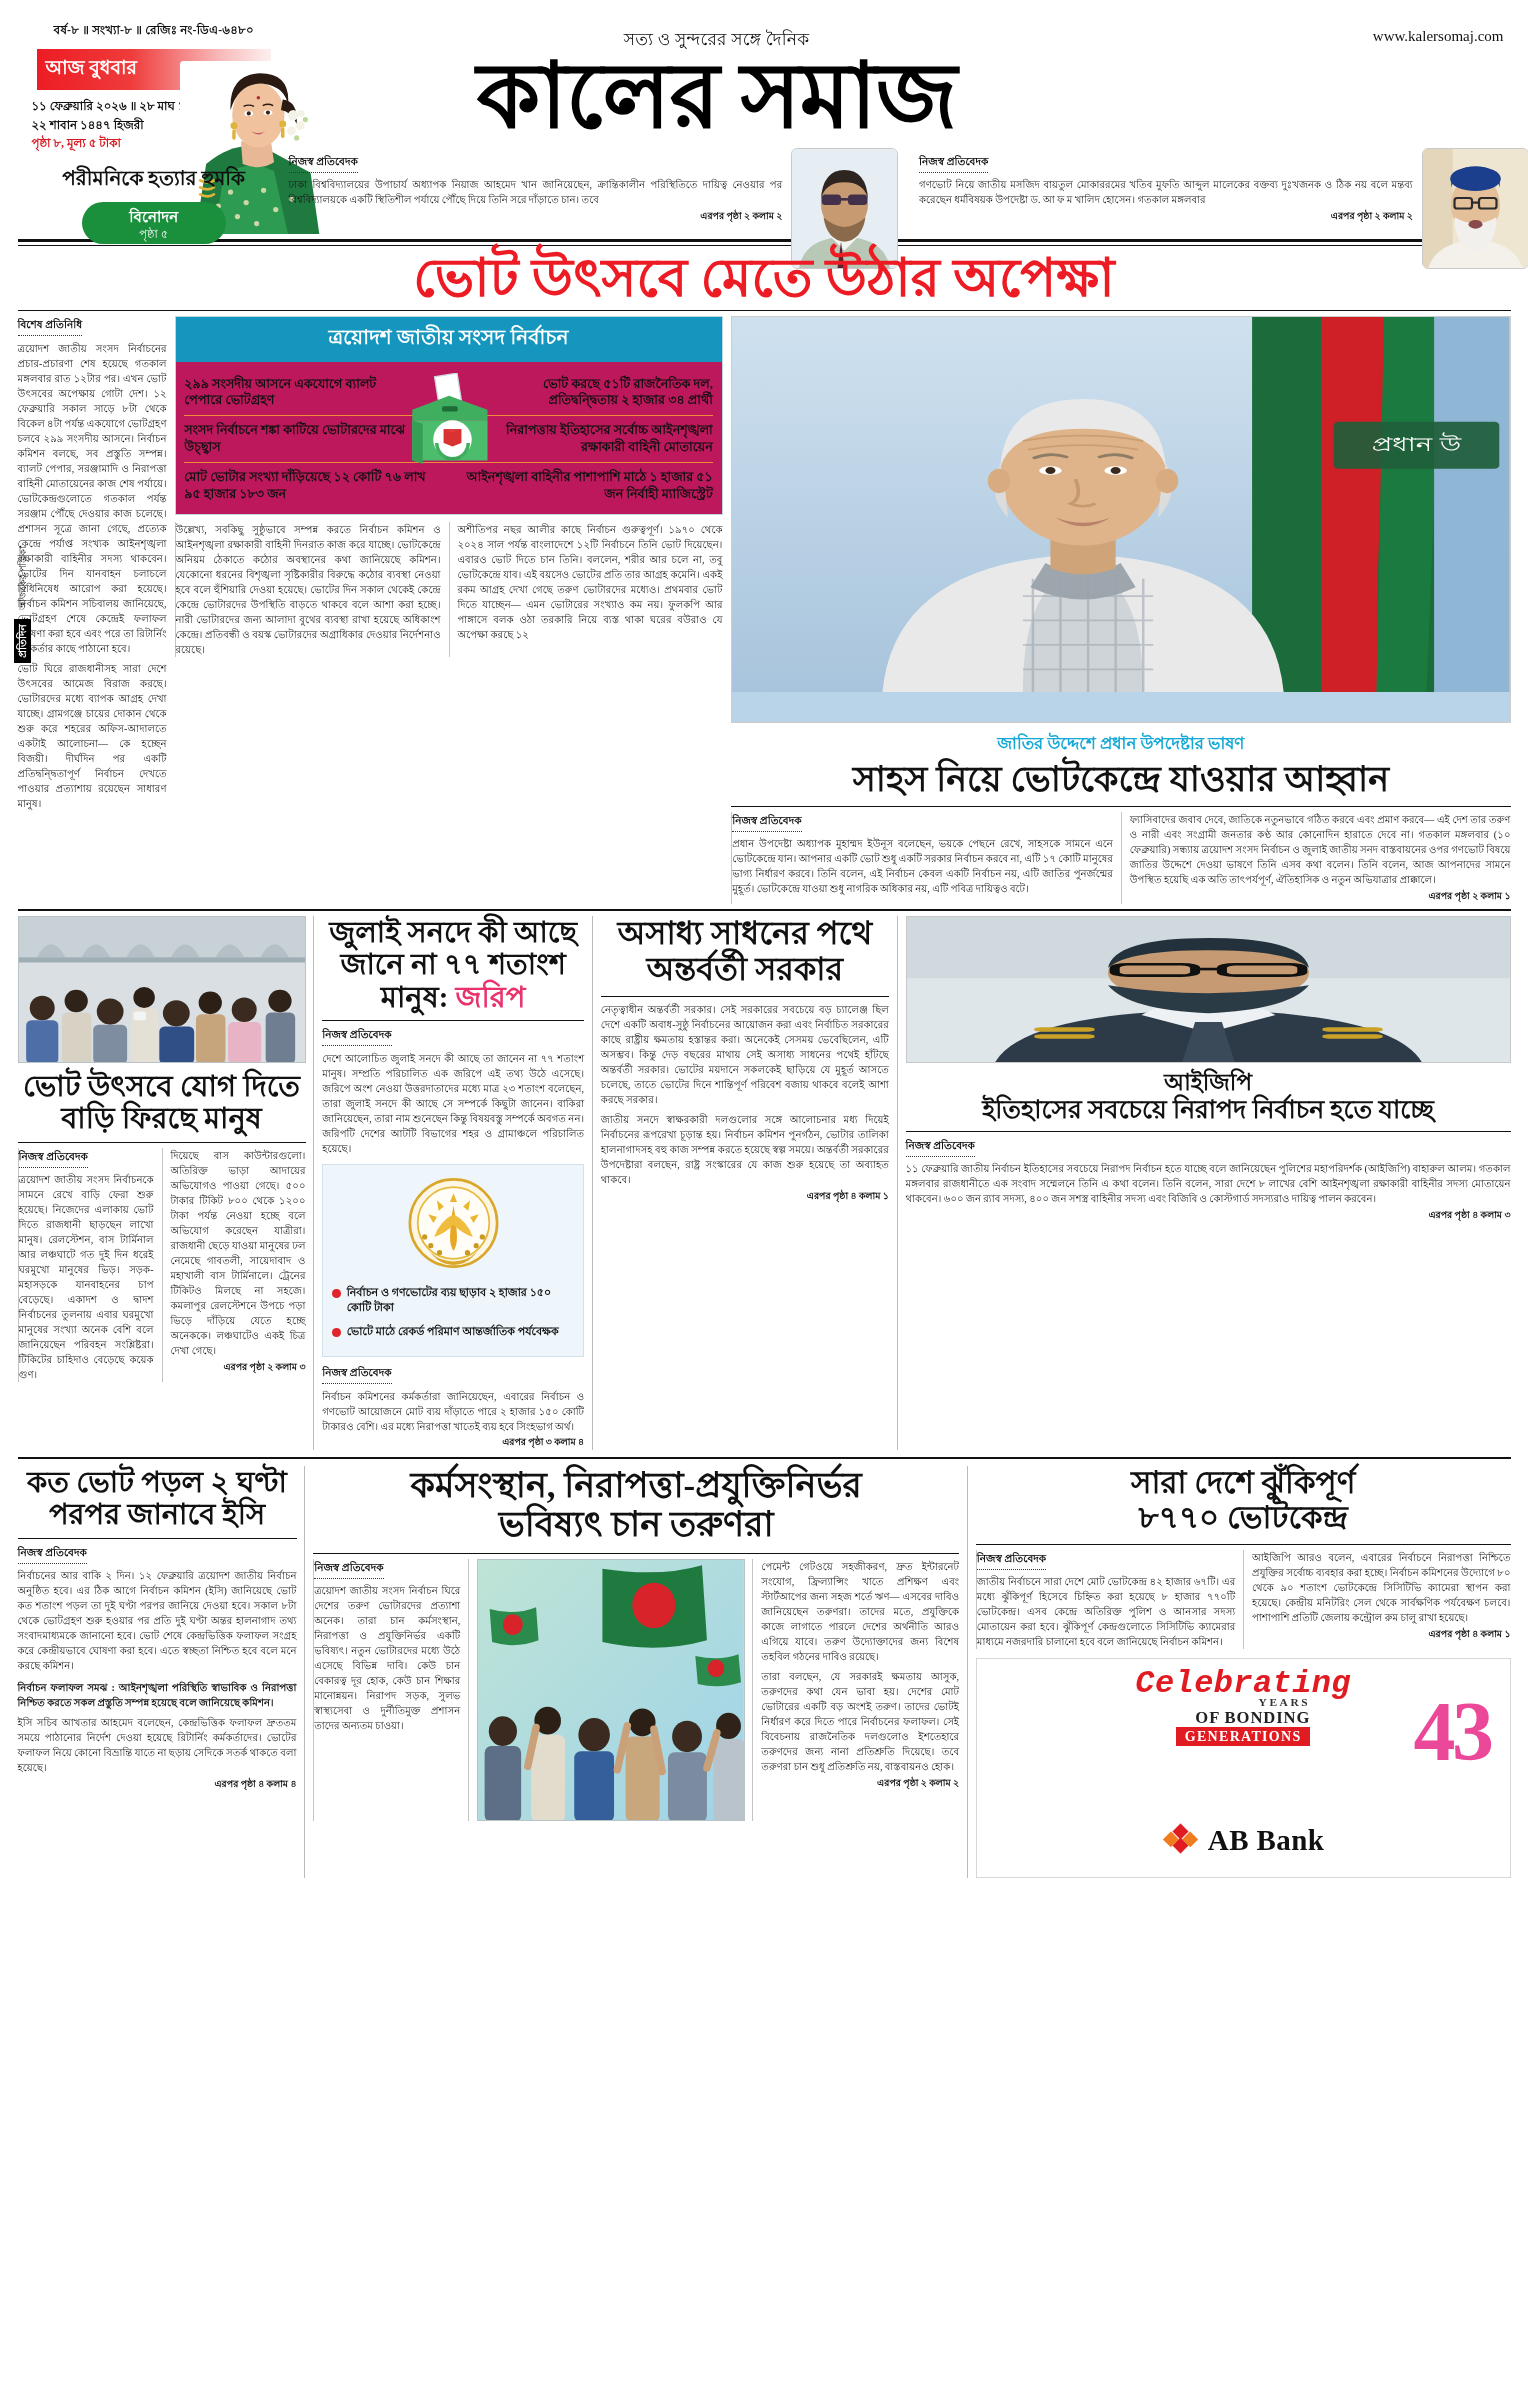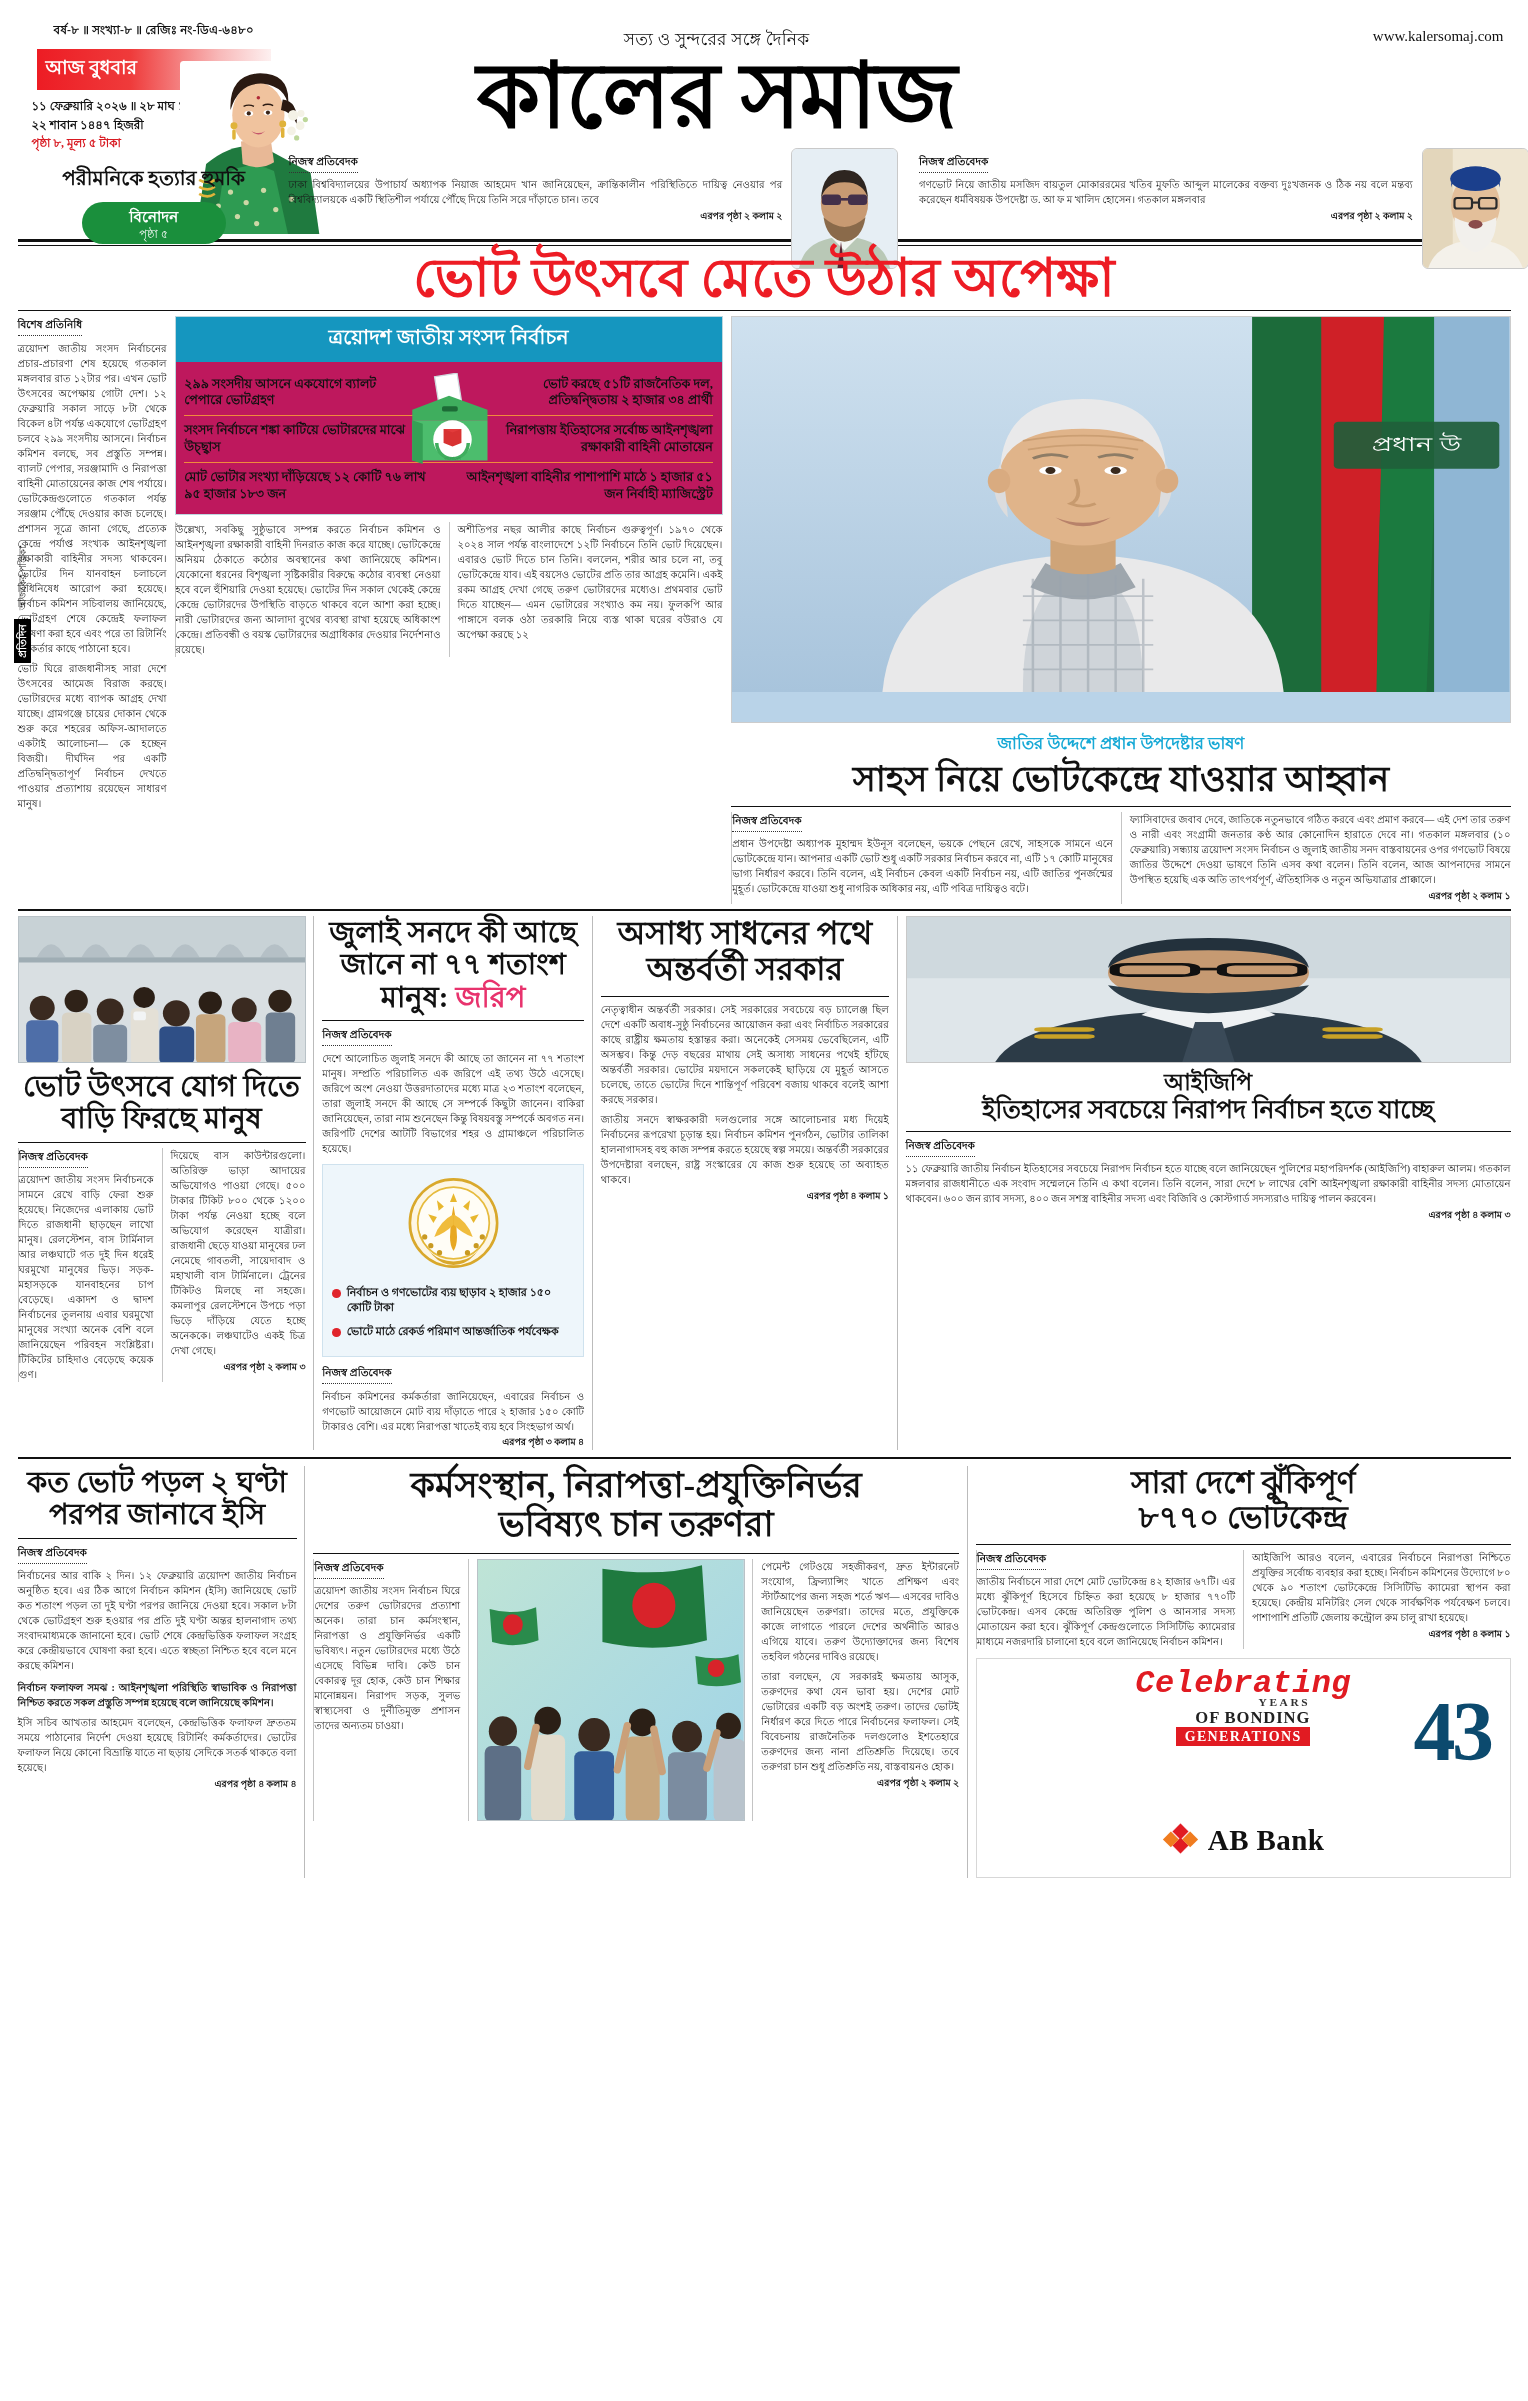--- a/index.html
+++ b/index.html
@@ -124,21 +124,21 @@
   
   .ad {
     border:0.9px solid #d7d7d7; background:#fff; height:100%;
     display:flex; flex-direction:column; align-items:center; justify-content:flex-start;
     padding:8.7px 7px; position:relative; overflow:hidden;
   }
   .ad-celebrating {
     font-family:Liberation Mono, monospace; font-style:italic; font-weight:bold;
     color:#e11b22; font-size:32px; line-height:1; letter-spacing:0.4px;
   }
-  .ad-43 { font-size:84px; font-weight:900; color:#0c4a6e; line-height:.86; letter-spacing:-3.5px;margin-left:48px;}
+  .ad-43 { font-size:84px; font-weight:900; color:#ec4899; line-height:.86; letter-spacing:-3.5px;margin-left:48px;}
   .ad-years { font-size:11.4px; font-weight:bold; color:#333; letter-spacing:2.6px;}
   .ad-bonding { font-size:16.6px; font-weight:bold; color:#222; letter-spacing:0.9px;}
   .ad-gen { background:#e11b22; color:#fff; font-size:14px; font-weight:bold; letter-spacing:1.3px; padding:1.7px 8.7px;}
   .ad-bank { font-size:29px; font-weight:bold; color:#111; letter-spacing:0.4px; }
 
   
   .vstrip {
     position:absolute; left:-1.7px; top:0; width:30px;
     writing-mode:vertical-rl; transform:rotate(180deg);
     font-size:9.6px; line-height:1.25; color:#222; text-align:center;

